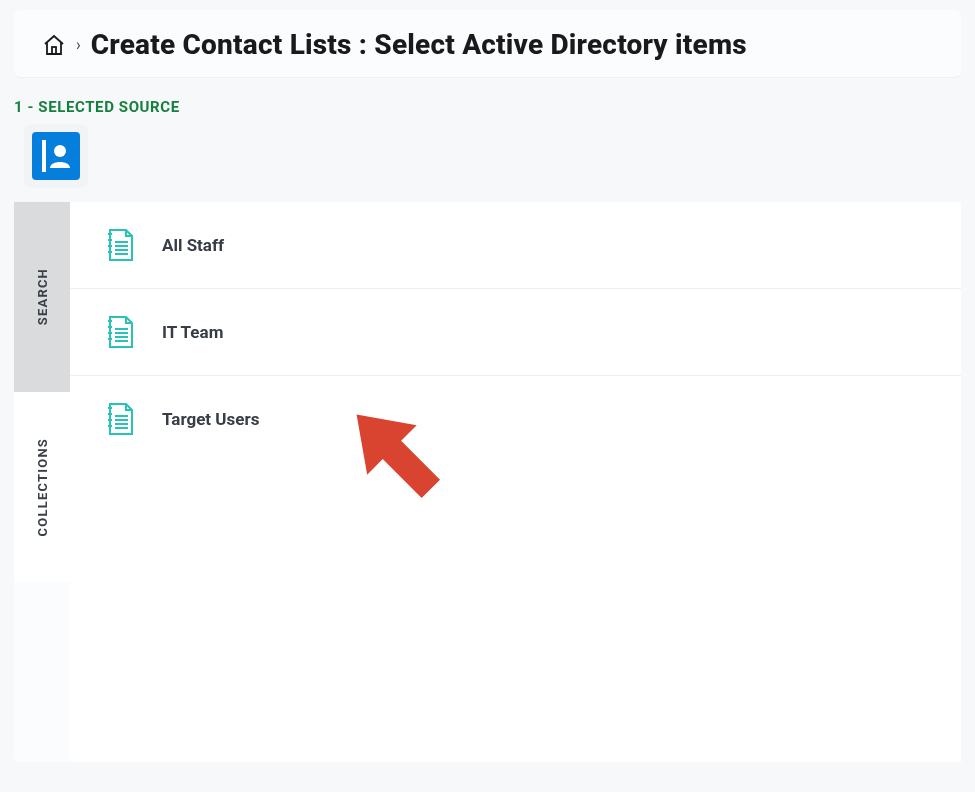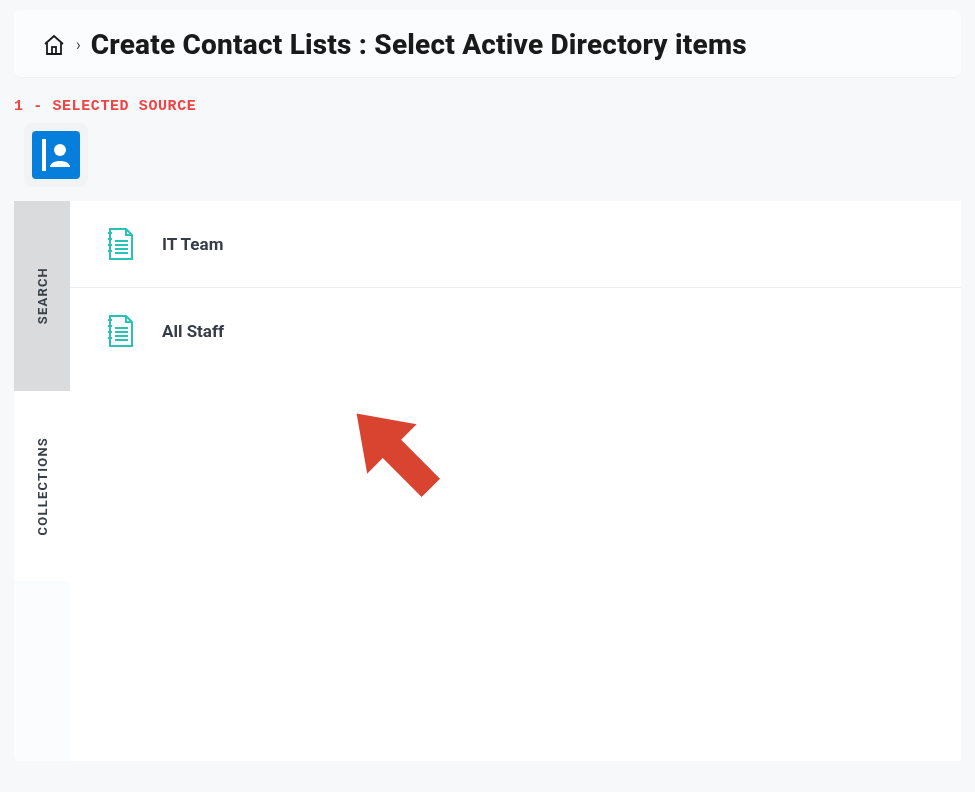--- a/index.html
+++ b/index.html
@@ -33,25 +33,24 @@
       font-size: 16px;
     }
     .bc-title {
       font-size: 28px;
       font-weight: 800;
       color: #1a1a1a;
       letter-spacing: 0.2px;
     }
     .step-label {
       margin: 20px 0 8px 14px;
-      color: #ef4444;
+      color: #15803d;
       font-weight: 700;
       letter-spacing: 0.6px;
       font-size: 15px;
-      font-family: Liberation Mono, monospace;
     }
     .source-card {
       width: 64px;
       height: 64px;
       background: #f1f3f5;
       border-radius: 8px;
       margin: 6px 0 14px 24px;
       display: flex;
       align-items: center;
       justify-content: center;
@@ -186,38 +185,55 @@
           <line x1="2" y1="6" x2="6" y2="6"></line>
           <line x1="2" y1="12" x2="6" y2="12"></line>
           <line x1="2" y1="18" x2="6" y2="18"></line>
           <line x1="2" y1="24" x2="6" y2="24"></line>
           <line x1="9" y1="14" x2="22" y2="14"></line>
           <line x1="9" y1="18" x2="22" y2="18"></line>
           <line x1="9" y1="22" x2="22" y2="22"></line>
           <line x1="9" y1="26" x2="22" y2="26"></line>
         </svg>
       </span>
-      <span class="row-label">IT Team</span>
+      <span class="row-label">All Staff</span>
     </div>
     <div class="list-row">
       <span class="doc-icon">
         <svg width="30" height="34" viewBox="0 0 30 34" fill="none" stroke="#29c3b6" stroke-width="2">
           <path d="M4 2 H20 L26 8 V32 H4 Z"></path>
           <path d="M20 2 V8 H26"></path>
           <line x1="2" y1="6" x2="6" y2="6"></line>
           <line x1="2" y1="12" x2="6" y2="12"></line>
           <line x1="2" y1="18" x2="6" y2="18"></line>
           <line x1="2" y1="24" x2="6" y2="24"></line>
           <line x1="9" y1="14" x2="22" y2="14"></line>
           <line x1="9" y1="18" x2="22" y2="18"></line>
           <line x1="9" y1="22" x2="22" y2="22"></line>
           <line x1="9" y1="26" x2="22" y2="26"></line>
         </svg>
       </span>
-      <span class="row-label">All Staff</span>
+      <span class="row-label">IT Team</span>
+    </div>
+    <div class="list-row">
+      <span class="doc-icon">
+        <svg width="30" height="34" viewBox="0 0 30 34" fill="none" stroke="#29c3b6" stroke-width="2">
+          <path d="M4 2 H20 L26 8 V32 H4 Z"></path>
+          <path d="M20 2 V8 H26"></path>
+          <line x1="2" y1="6" x2="6" y2="6"></line>
+          <line x1="2" y1="12" x2="6" y2="12"></line>
+          <line x1="2" y1="18" x2="6" y2="18"></line>
+          <line x1="2" y1="24" x2="6" y2="24"></line>
+          <line x1="9" y1="14" x2="22" y2="14"></line>
+          <line x1="9" y1="18" x2="22" y2="18"></line>
+          <line x1="9" y1="22" x2="22" y2="22"></line>
+          <line x1="9" y1="26" x2="22" y2="26"></line>
+        </svg>
+      </span>
+      <span class="row-label">Target Users</span>
     </div>
   </div>
 
   <div class="arrow-annotation">
     <svg width="110" height="130" viewBox="0 0 110 130">
       <g transform="rotate(-45 55 65)">
         <polygon points="55,5 90,55 68,55 68,110 42,110 42,55 20,55" fill="#d94431"></polygon>
       </g>
     </svg>
   </div>

